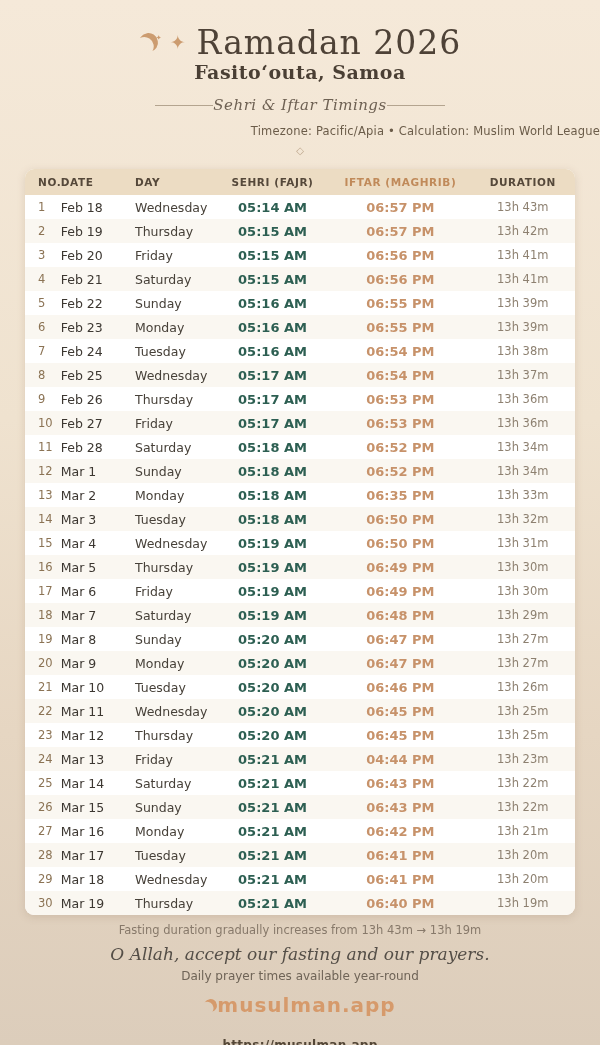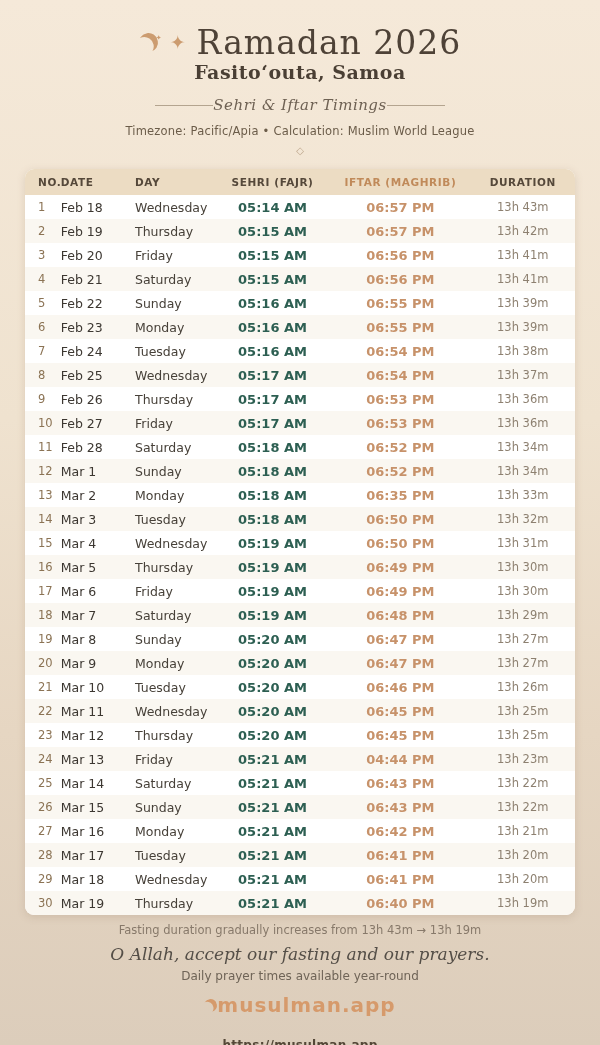--- a/index.html
+++ b/index.html
@@ -21,21 +21,21 @@
   .mini-star { position:absolute; top:1px; right:-3px; font-size:7px; color:#cc9c70; }
   .big-star { font-size:19px; color:#cc9c70; line-height:1; }
   h1.title { font-family:"DejaVu Serif", serif; font-weight:400; font-size:33px;
              color:#4e4237; letter-spacing:1px; line-height:1; }
   .location { text-align:center; font-family:"DejaVu Serif", serif; font-weight:700;
               font-size:19px; color:#4a3f34; margin-top:2px; letter-spacing:.5px; }
   .divider-row { display:flex; align-items:center; justify-content:center; gap:0; margin-top:13px; }
   .divider-row .line { width:58px; height:1px; background:#b4a48f; }
   .subtitle { font-family:"DejaVu Serif", serif; font-style:italic; font-size:15px;
               color:#6e6153; letter-spacing:.5px; }
-  .meta { text-align:center; font-size:11.5px; color:#6b5c49; margin-top:10px; letter-spacing:.2px; }
+  .meta { text-align:right; font-size:11.5px; color:#6b5c49; margin-top:10px; letter-spacing:.2px; }
   .diamond { text-align:center; font-size:10px; color:#bda68c; margin-top:7px; }
 
   
   .card { width:550px; margin:13px auto 0; background:#ffffff; border-radius:9px;
           overflow:hidden; box-shadow:0 2px 8px rgba(120,95,70,.18); }
   table { width:100%; border-collapse:collapse; table-layout:fixed; }
   col.c0{width:6.5%} col.c1{width:13.5%} col.c2{width:14.5%}
   col.c3{width:21%}  col.c4{width:25.5%} col.c5{width:19%}
   thead th { height:26px; background:#ecdcc3; font-size:10.5px; letter-spacing:.6px;
              color:#55483a; font-weight:700; text-transform:uppercase; }

